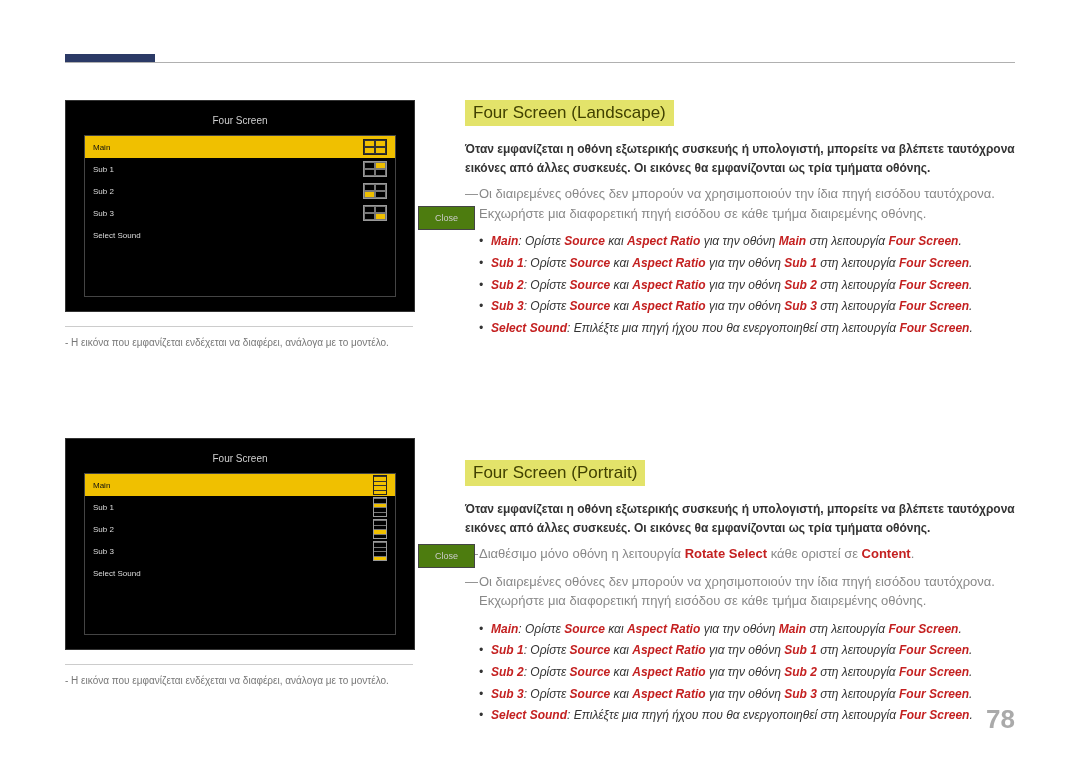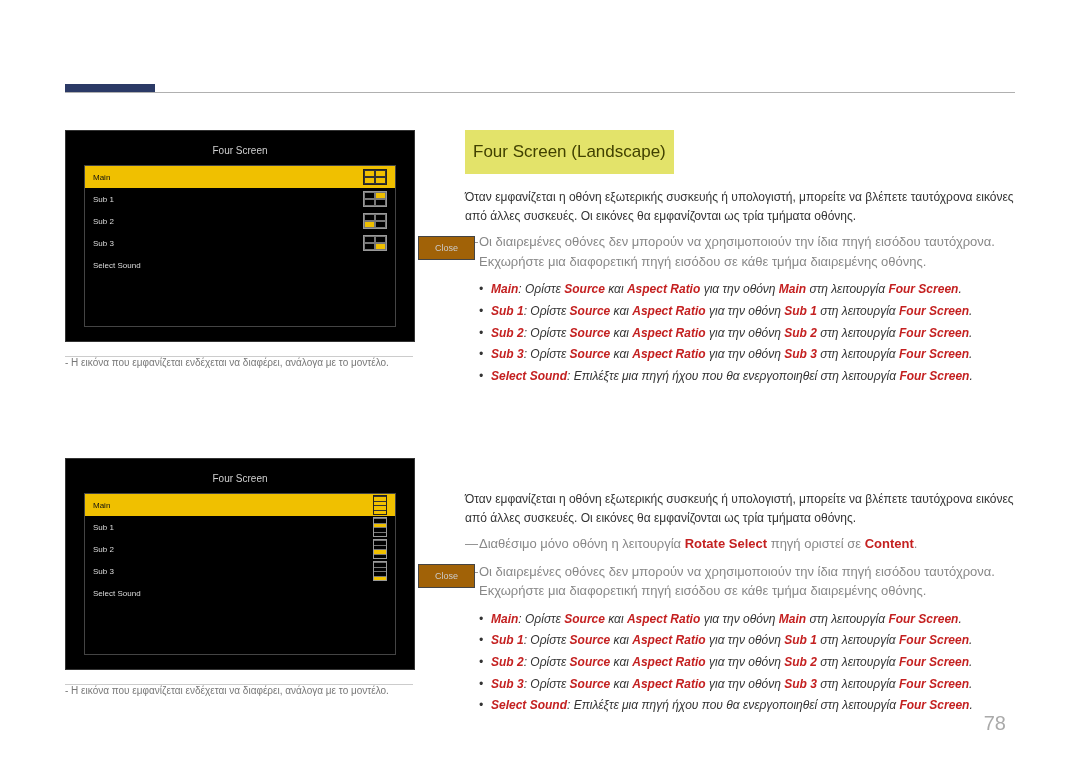--- a/index.html
+++ b/index.html
@@ -9,21 +9,20 @@
     height: 763px;
     font-family: Arial, Helvetica, sans-serif;
     background: #fff;
     position: relative;
     overflow: hidden;
   }
   .page {
     position: absolute;
     top: 0; left: 0; right: 0; bottom: 0;
     padding: 60px 65px 40px 65px;
-    margin-top: 30px;
   }
   .top-rule {
     position: absolute;
     top: 62px;
     left: 65px;
     right: 65px;
     border-top: 1px solid #b0b0b0;
   }
   .top-tab {
     position: absolute;
@@ -93,50 +92,51 @@
   .thumb.landscape.highlight .q { border-color:#333; }
   .thumb.portrait { flex-direction: column; }
   .thumb.portrait .r { width:100%; height:25%; border-top:0.5px solid #777; box-sizing:border-box; }
   .thumb.portrait.highlight .r { border-color:#333; }
   .thumb .fill { background:#f0c000; }
   .osd-close {
     position: absolute;
     right: -80px;
     top: 70px;
     width: 55px; height: 22px;
-    background: #a16207;
+    background: #4d7c0f;
     border: 1px solid #444;
     text-align: center;
     line-height: 22px;
     color: #ccc;
     font-size: 9px;
   }
   .caption-note {
     font-size: 10px;
     color: #777;
     border-top: 1px solid #ccc;
-    padding-top: 0;
+    padding-top: 10px;
     margin-top: 4px;
     width: 348px;
   }
   .gap { height: 90px; }
   h3.section {
     background: #e3e36a;
     color: #414100;
     display: inline-block;
-    padding: 12px 8px;
+    padding: 3px 8px;
     margin: 0 0 14px 0;
     font-size: 17px;
     font-weight: normal;
   }
   p.body {
     font-size: 12px;
     color: #333;
     line-height: 1.6;
     margin: 0 0 6px 0;
+    font-weight: bold;
   }
   p.note {
     font-size: 13px;
     color: #888;
     line-height: 1.5;
     margin: 4px 0 8px 0;
     text-indent: -14px;
     padding-left: 14px;
   }
   p.note .dash { display:inline-block; width:14px; text-indent:0;}
@@ -156,23 +156,24 @@
   ul.bullets li:before {
     content: "•";
     position: absolute;
     left: 0;
     color: #333;
   }
   .boldred { color:#c42020; font-weight:bold;}
   .page-number {
     position: absolute;
     bottom: 28px;
-    right: 74px;
-    font-size: 20px;
+    right: 65px;
+    font-size: 26px;
     color: #aaa;
+    font-weight: bold;
   }
   .section-block { margin-bottom: 60px; min-height:300px;}
   .section-block.second { margin-top: 58px;}
 </style>
 </head>
 <body>
 
 <div class="page">
   <div class="top-rule"></div>
   <div class="top-tab"></div>
@@ -286,22 +287,23 @@
         <ul class="bullets">
           <li><span class="boldred">Main</span><span>: Ορίστε </span><span class="boldred">Source</span><span> και </span><span class="boldred">Aspect Ratio</span><span> για την οθόνη </span><span class="boldred">Main</span><span> στη λειτουργία </span><span class="boldred">Four Screen</span><span>.</span></li>
           <li><span class="boldred">Sub 1</span><span>: Ορίστε </span><span class="boldred">Source</span><span> και </span><span class="boldred">Aspect Ratio</span><span> για την οθόνη </span><span class="boldred">Sub 1</span><span> στη λειτουργία </span><span class="boldred">Four Screen</span><span>.</span></li>
           <li><span class="boldred">Sub 2</span><span>: Ορίστε </span><span class="boldred">Source</span><span> και </span><span class="boldred">Aspect Ratio</span><span> για την οθόνη </span><span class="boldred">Sub 2</span><span> στη λειτουργία </span><span class="boldred">Four Screen</span><span>.</span></li>
           <li><span class="boldred">Sub 3</span><span>: Ορίστε </span><span class="boldred">Source</span><span> και </span><span class="boldred">Aspect Ratio</span><span> για την οθόνη </span><span class="boldred">Sub 3</span><span> στη λειτουργία </span><span class="boldred">Four Screen</span><span>.</span></li>
           <li><span class="boldred">Select Sound</span><span>: Επιλέξτε μια πηγή ήχου που θα ενεργοποιηθεί στη λειτουργία </span><span class="boldred">Four Screen</span><span>.</span></li>
         </ul>
       </div>
 
       <div class="section-block second">
+        <h3 class="section">Four Screen (Portrait)</h3>
         <p class="body">Όταν εμφανίζεται η οθόνη εξωτερικής συσκευής ή υπολογιστή, μπορείτε να βλέπετε ταυτόχρονα εικόνες από άλλες συσκευές. Οι εικόνες θα εμφανίζονται ως τρία τμήματα οθόνης.</p>
-        <p class="note"><span class="dash">―</span><span>Διαθέσιμο μόνο οθόνη η λειτουργία </span><span class="boldred">Rotate Select</span><span> πηγή οριστεί σε </span><span class="boldred">Content</span><span>.</span></p>
+        <p class="note"><span class="dash">―</span><span>Διαθέσιμο μόνο οθόνη η λειτουργία </span><span class="boldred">Rotate Select</span><span> κάθε οριστεί σε </span><span class="boldred">Content</span><span>.</span></p>
         <p class="note"><span class="dash">―</span><span>Οι διαιρεμένες οθόνες δεν μπορούν να χρησιμοποιούν την ίδια πηγή εισόδου ταυτόχρονα. Εκχωρήστε μια διαφορετική πηγή εισόδου σε κάθε τμήμα διαιρεμένης οθόνης.</span></p>
         <ul class="bullets">
           <li><span class="boldred">Main</span><span>: Ορίστε </span><span class="boldred">Source</span><span> και </span><span class="boldred">Aspect Ratio</span><span> για την οθόνη </span><span class="boldred">Main</span><span> στη λειτουργία </span><span class="boldred">Four Screen</span><span>.</span></li>
           <li><span class="boldred">Sub 1</span><span>: Ορίστε </span><span class="boldred">Source</span><span> και </span><span class="boldred">Aspect Ratio</span><span> για την οθόνη </span><span class="boldred">Sub 1</span><span> στη λειτουργία </span><span class="boldred">Four Screen</span><span>.</span></li>
           <li><span class="boldred">Sub 2</span><span>: Ορίστε </span><span class="boldred">Source</span><span> και </span><span class="boldred">Aspect Ratio</span><span> για την οθόνη </span><span class="boldred">Sub 2</span><span> στη λειτουργία </span><span class="boldred">Four Screen</span><span>.</span></li>
           <li><span class="boldred">Sub 3</span><span>: Ορίστε </span><span class="boldred">Source</span><span> και </span><span class="boldred">Aspect Ratio</span><span> για την οθόνη </span><span class="boldred">Sub 3</span><span> στη λειτουργία </span><span class="boldred">Four Screen</span><span>.</span></li>
           <li><span class="boldred">Select Sound</span><span>: Επιλέξτε μια πηγή ήχου που θα ενεργοποιηθεί στη λειτουργία </span><span class="boldred">Four Screen</span><span>.</span></li>
         </ul>
       </div>
     </div>

